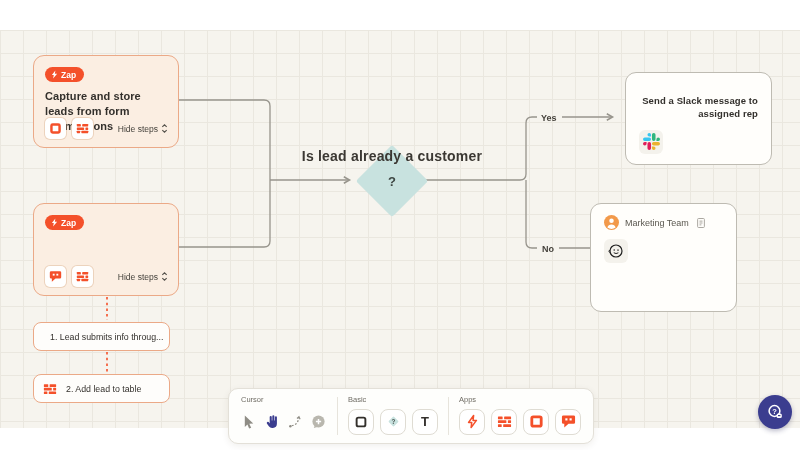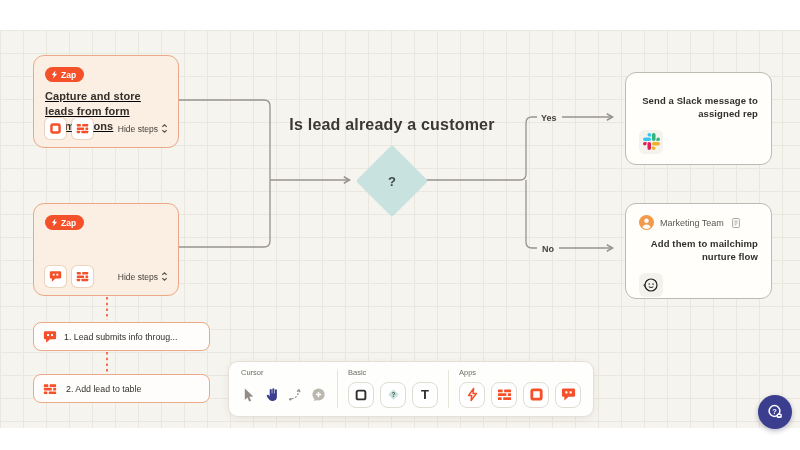--- a/index.html
+++ b/index.html
@@ -17,64 +17,63 @@
     background-size:23px 23px;
   }
 
   svg.edges { position:absolute; left:0; top:0; width:800px; height:450px; pointer-events:none; }
 
   
   .zap-card {
     position:absolute; width:146px; height:93px;
     background:#FBEEE2; border:1.5px solid #EBA987; border-radius:11px;
     padding:9px 11px 8px;
-    text-decoration:underline;
   }
   .badge {
     display:inline-flex; align-items:center; gap:3px;
     background:#F4502A; color:#fff; font-size:8.5px; font-weight:bold;
     padding:2.5px 8px 2.5px 6px; border-radius:9px;
   }
   .card-title { margin-top:6px; font-size:11px; font-weight:bold; color:#33302C; line-height:1.35; letter-spacing:.1px; }
   .card-foot { position:absolute; left:11px; right:10px; bottom:8px; display:flex; align-items:center; }
   .app-chip {
     width:21px; height:21px; background:#fff; border-radius:5px;
     display:flex; align-items:center; justify-content:center;
     box-shadow:0 0 0 1px rgba(210,160,120,.35); margin-right:6px;
   }
   .hide-steps { margin-left:auto; display:flex; align-items:center; gap:3px; font-size:8.5px; color:#45423C; cursor:pointer;text-align:right; }
 
   
   .step-box {
-    position:absolute; width:177px; height:29px; background:#FEFDFB;
+    position:absolute; width:137px; height:29px; background:#FEFDFB;
     border:1.2px solid #EBA987; border-radius:8px;
     display:flex; align-items:center; gap:7px; padding:0 9px;
     font-size:8.8px; color:#33302C; font-weight:500; white-space:nowrap; overflow:hidden;
   }
 
   
   .right-card {
     position:absolute; width:147px; background:#FFFEFB;
     border:1.4px solid #BEBBB2; border-radius:11px; padding:11px 13px;text-align:right;
   }
   .right-title { font-size:9.5px; font-weight:bold; color:#33302C; line-height:1.4; letter-spacing:.1px; }
   .owner-row { display:flex; align-items:center; gap:6px; margin-bottom:7px; }
   .owner-name { font-size:9px; color:#5B5850; font-weight:500; }
   .app-tile {
     width:24px; height:24px; border-radius:6px; background:#F4F2EC;
     display:flex; align-items:center; justify-content:center; margin-top:9px;
   }
 
   
-  .question { position:absolute; left:392px; top:116px; transform:translateX(-50%); white-space:nowrap;
-    font-size:16px; font-weight:bold; color:#3B3833; letter-spacing:.2px; }
+  .question { position:absolute; left:392px; top:148px; transform:translateX(-50%); white-space:nowrap;
+    font-size:14px; font-weight:bold; color:#3B3833; letter-spacing:.2px; }
 
   
   .toolbar {
-    position:absolute; left:228px; top:361px; height:56px;
+    position:absolute; left:228px; top:388px; height:56px;
     background:#FEFEFC; border:1px solid #E3E0D8; border-radius:10px;
     box-shadow:0 2px 7px rgba(60,50,30,.08);
     display:flex; align-items:stretch; padding:6px 12px 8px;
   }
   .tool-group { display:flex; flex-direction:column; }
   .tool-label { font-size:7.5px; color:#6F6C64; margin-bottom:4px; }
   .tool-row { display:flex; align-items:center; gap:6px; flex:1; }
   .cursor-icon { width:17px; height:17px; display:flex; align-items:center; justify-content:center; cursor:pointer; }
   .tool-btn {
     width:26px; height:26px; background:#fff; border:1px solid #DFDCD3; border-radius:8px;
@@ -219,34 +218,33 @@
     <div class="app-tile">
       <svg width="17" height="17" viewBox="0 0 24 24">
         <path fill="#E01E5A" d="M5.042 15.165a2.528 2.528 0 0 1-2.52 2.523A2.528 2.528 0 0 1 0 15.165a2.527 2.527 0 0 1 2.522-2.52h2.52v2.52zM6.313 15.165a2.527 2.527 0 0 1 2.521-2.52 2.527 2.527 0 0 1 2.521 2.52v6.313A2.528 2.528 0 0 1 8.834 24a2.528 2.528 0 0 1-2.521-2.522v-6.313z"></path>
         <path fill="#36C5F0" d="M8.834 5.042a2.528 2.528 0 0 1-2.521-2.52A2.528 2.528 0 0 1 8.834 0a2.528 2.528 0 0 1 2.521 2.522v2.52H8.834zM8.834 6.313a2.528 2.528 0 0 1 2.521 2.521 2.528 2.528 0 0 1-2.521 2.521H2.522A2.528 2.528 0 0 1 0 8.834a2.528 2.528 0 0 1 2.522-2.521h6.312z"></path>
         <path fill="#2EB67D" d="M18.956 8.834a2.528 2.528 0 0 1 2.522-2.521A2.528 2.528 0 0 1 24 8.834a2.528 2.528 0 0 1-2.522 2.521h-2.522V8.834zM17.688 8.834a2.528 2.528 0 0 1-2.523 2.521 2.527 2.527 0 0 1-2.52-2.521V2.522A2.527 2.527 0 0 1 15.165 0a2.528 2.528 0 0 1 2.523 2.522v6.312z"></path>
         <path fill="#ECB22E" d="M15.165 18.956a2.528 2.528 0 0 1 2.523 2.522A2.528 2.528 0 0 1 15.165 24a2.527 2.527 0 0 1-2.52-2.522v-2.522h2.52zM15.165 17.688a2.527 2.527 0 0 1-2.52-2.523 2.526 2.526 0 0 1 2.52-2.52h6.313A2.527 2.527 0 0 1 24 15.165a2.528 2.528 0 0 1-2.522 2.523h-6.313z"></path>
       </svg>
     </div>
   </div>
 
-  <div class="right-card" style="left:625px; top:203px; height:96px;">
+  <div class="right-card" style="left:590px; top:203px; height:109px;">
     <div class="owner-row">
       <svg width="15" height="15" viewBox="0 0 16 16">
         <circle cx="8" cy="8" r="8" fill="#F2994A"></circle>
         <circle cx="8" cy="6.2" r="2.4" fill="#fff"></circle>
         <path d="M3.6 13.4 a4.6 4.6 0 0 1 8.8 0 a8 8 0 0 1 -8.8 0 Z" fill="#fff"></path>
       </svg>
       <span class="owner-name">Marketing Team</span>
       <svg width="12" height="12" viewBox="0 0 16 16" stroke="#A9A69E" fill="none" stroke-width="1.3">
           <rect x="3.5" y="2" width="9" height="12" rx="1.2"></rect>
           <path d="M6 5.5 h4 M6 8 h4 M6 10.5 h2.5"></path>
         </svg>
     </div>
-    <div class="right-title">Add them to mailchimp nurture flow</div>
     <div class="app-tile">
       <svg width="18" height="18" viewBox="0 0 24 24" stroke="#1F1F1F" fill="none">
         <circle cx="12" cy="12" r="8" stroke-width="1.6"></circle>
         <path d="M3.9 11 q-2 .4 -1.3 2 q.5 1 2 .8" stroke-width="1.2"></path>
         <circle cx="9.6" cy="10.8" r="1" fill="#1F1F1F" stroke="none"></circle>
         <path d="M13.4 10.8 h2.6" stroke-width="1.2"></path>
         <path d="M9 14.3 q3 2.2 6.2 .1" stroke-width="1.3"></path>
       </svg>
     </div>
   </div>

